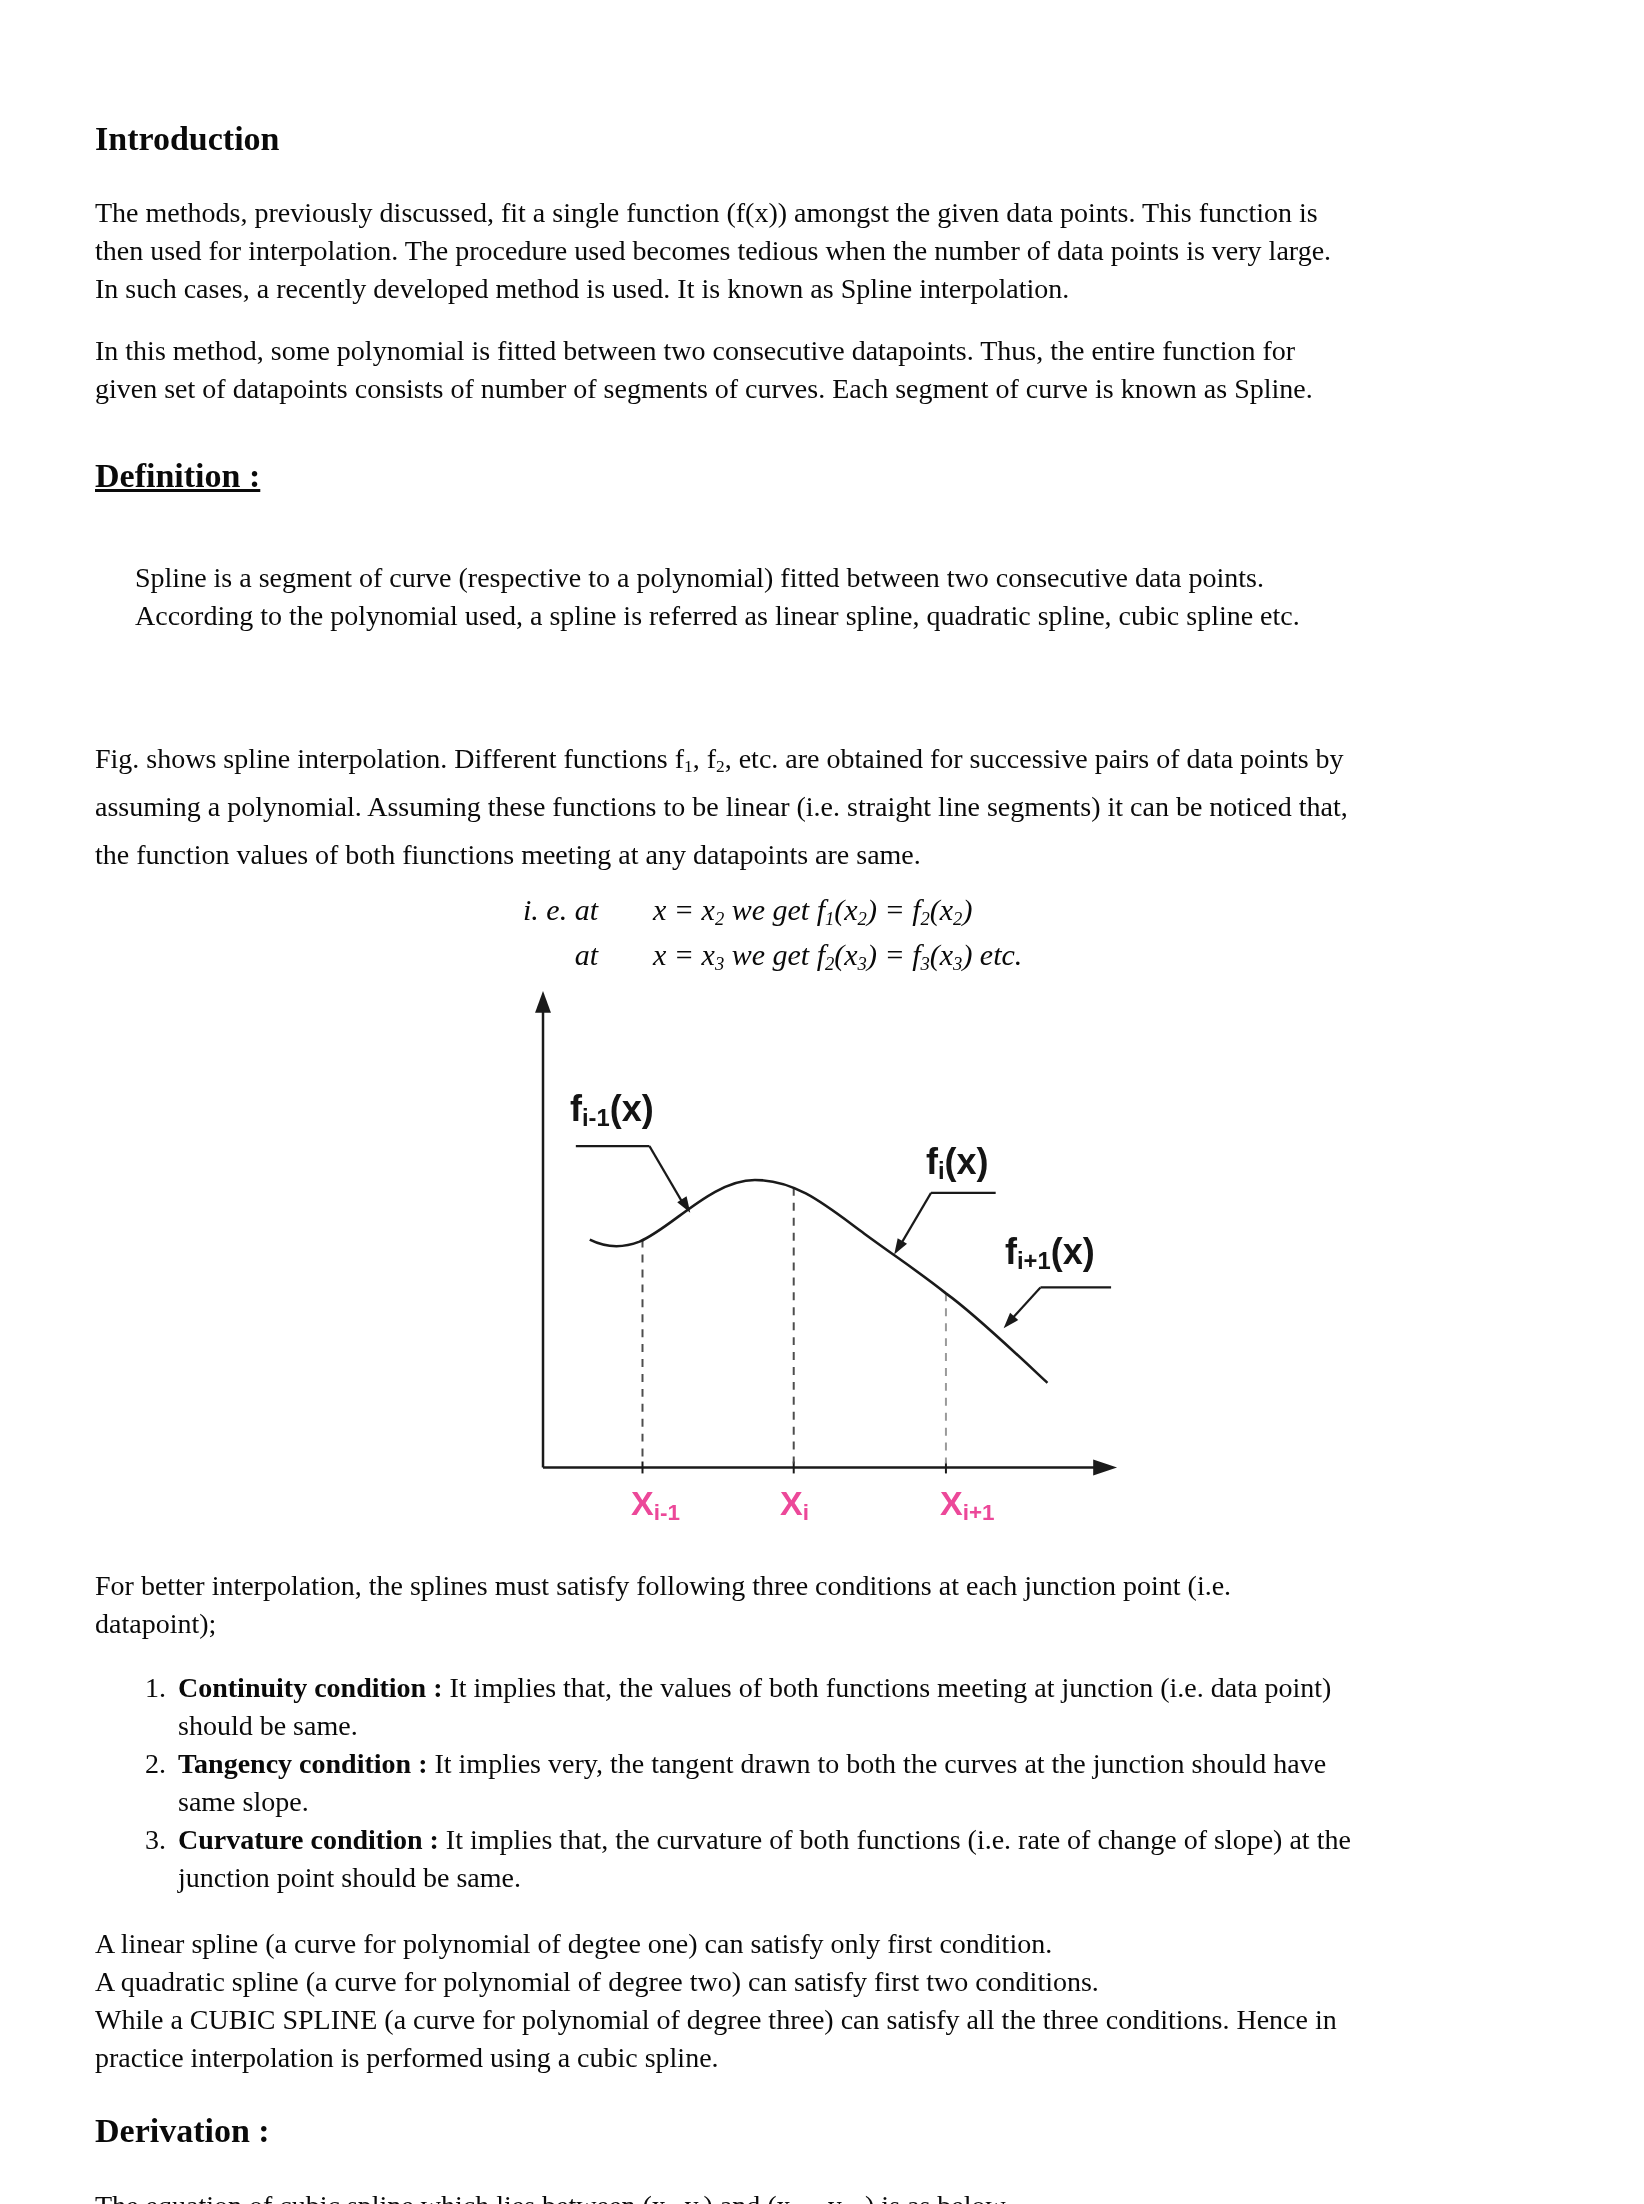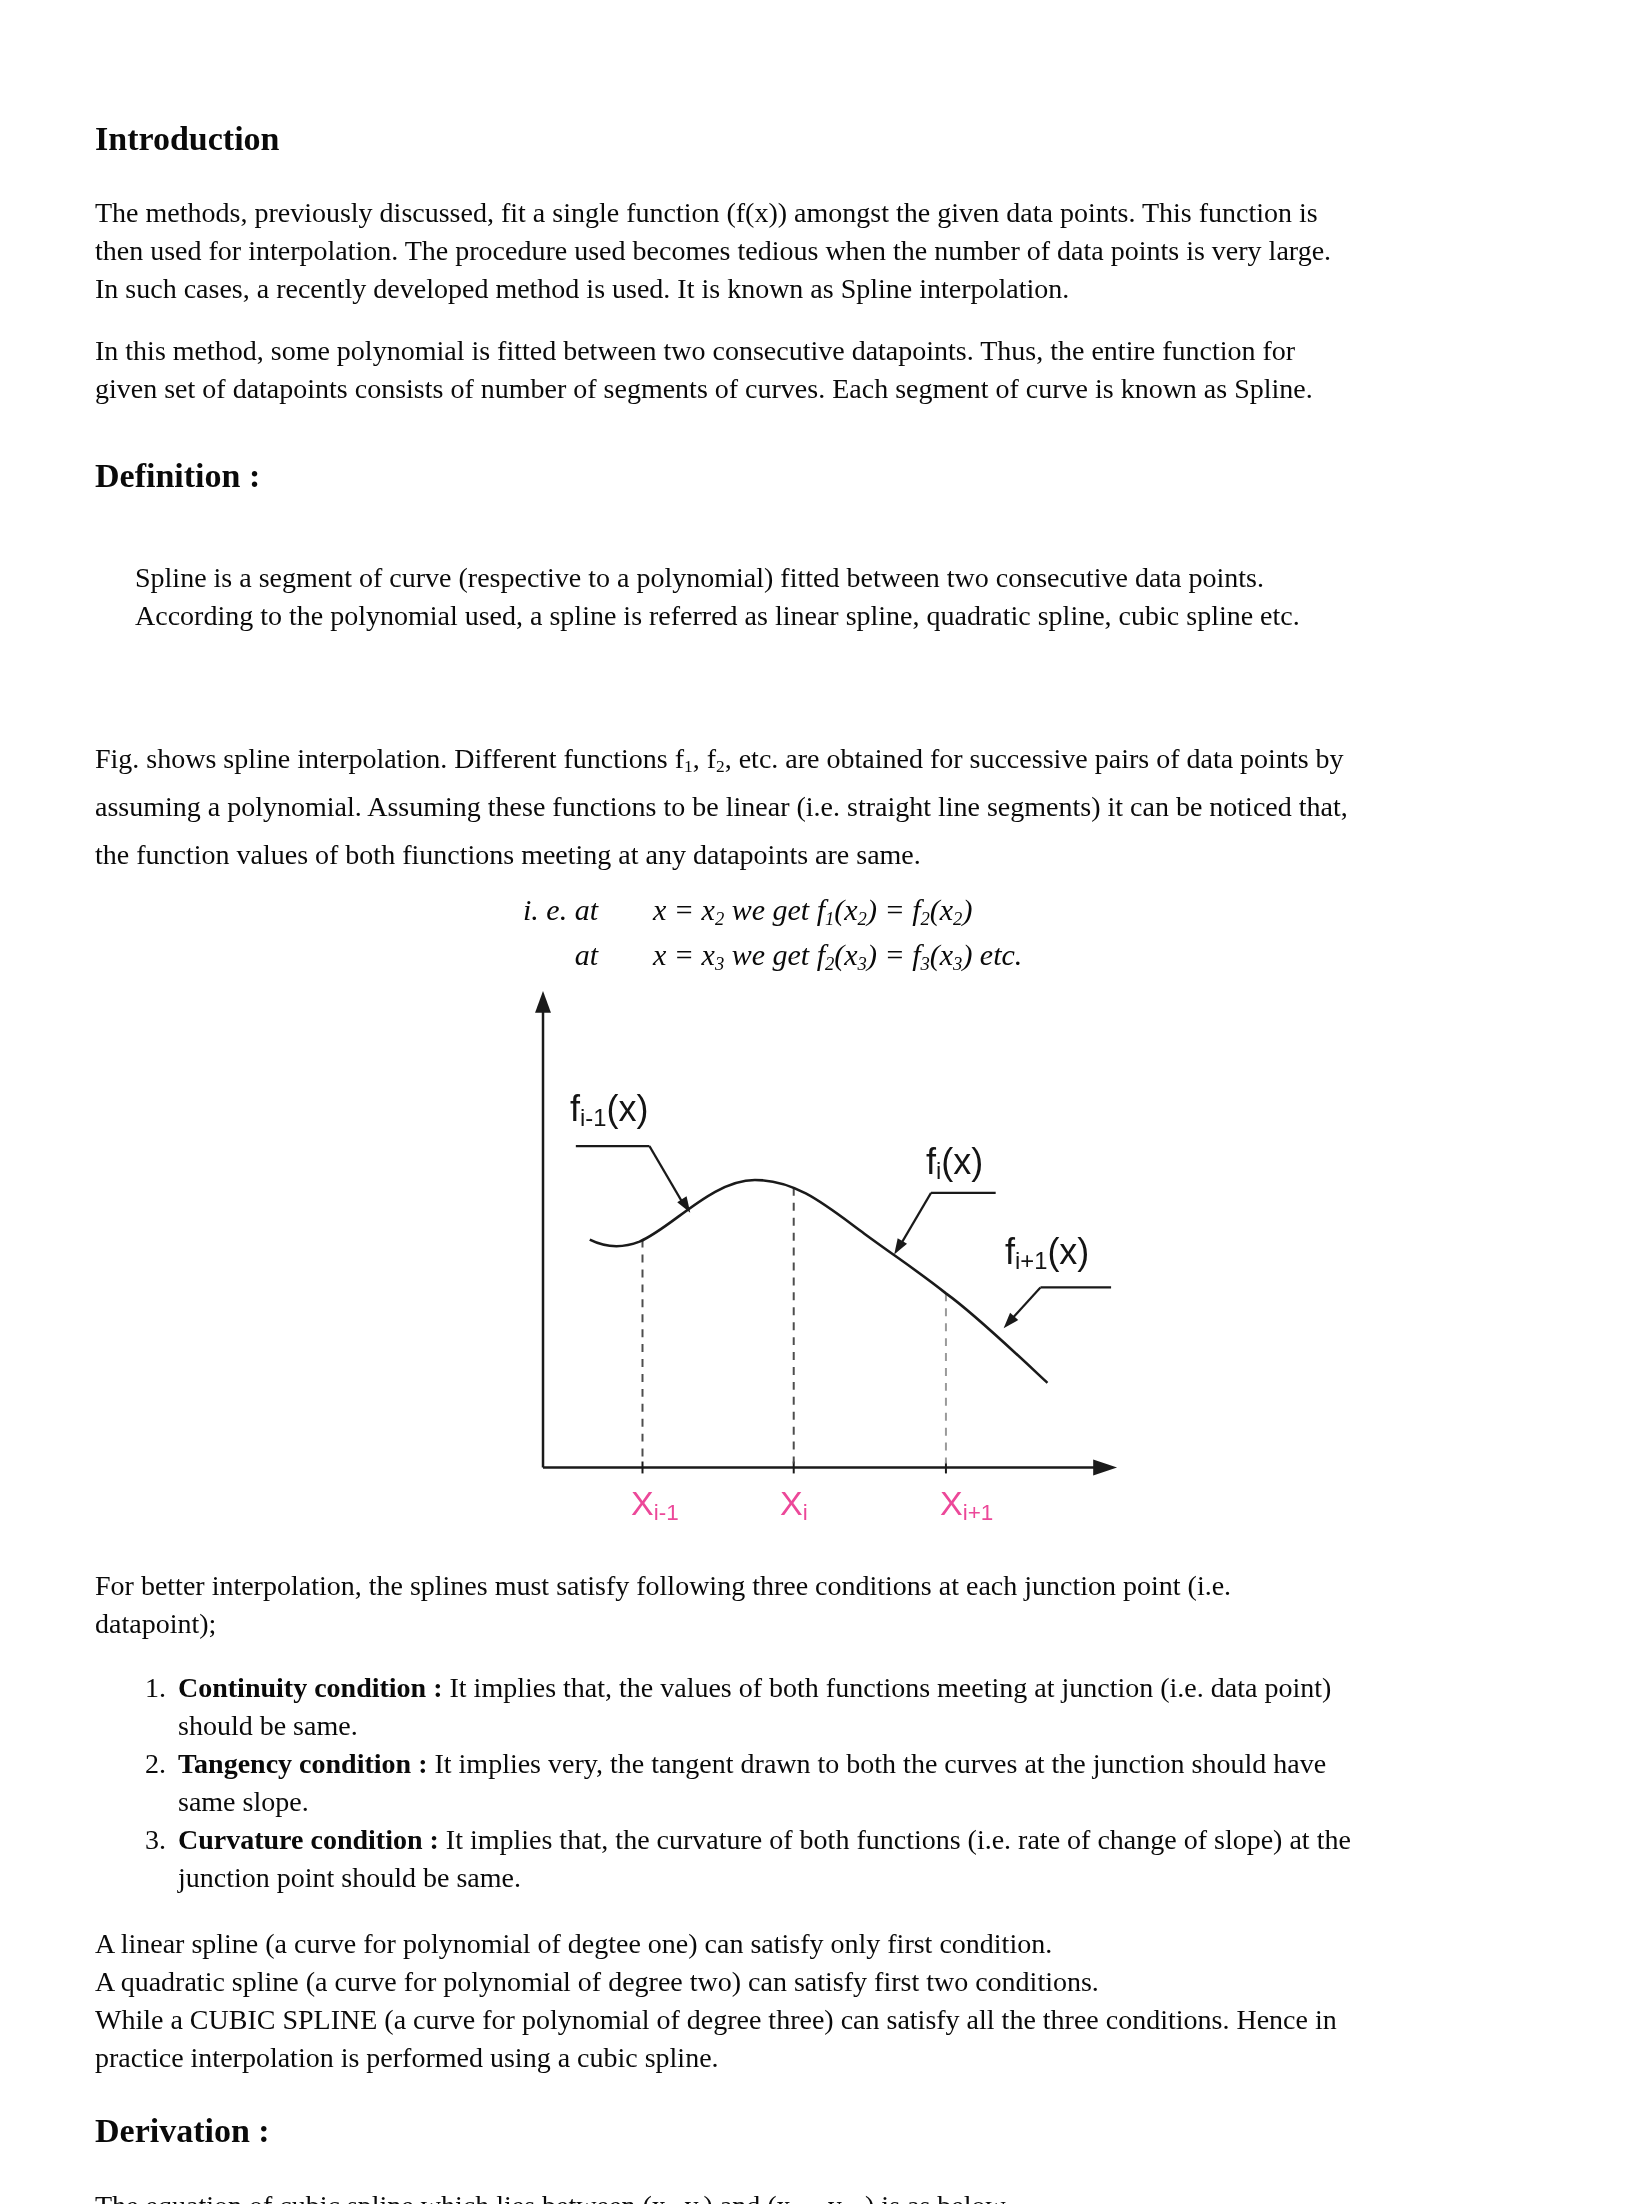--- a/index.html
+++ b/index.html
@@ -4,30 +4,30 @@
 <style>
   html,body{margin:0;padding:0;background:#fff;}
   body{width:1645px;height:2205px;overflow:hidden;color:#0a0a0a;
        font-family:"Liberation Serif",serif;font-size:28px;}
   .page{padding:117px 95px 0 95px;border-radius:26px;}
   h1{font-size:34px;line-height:44px;margin:0;font-weight:bold;}
   .ln{line-height:38px;white-space:nowrap;}
   .para{margin:0;}
   .p1{margin-top:33px;}
   .p2{margin-top:24px;}
-  .h-def{margin-top:46px;}
+  .h-def{margin-top:46px;text-decoration:underline;}
   .def-para{margin-top:61px;padding-left:40px;}
   .fig-para{margin-top:100px;}
   .fig-para .ln{line-height:48px;}
   .math{margin:8px 0 0 408px;font-style:italic;font-size:30px;}
   .math-row{line-height:45px;white-space:nowrap;}
   .math-label{display:inline-block;min-width:95px;text-align:right;margin-right:55px;}
   sub{font-size:62%;line-height:0;vertical-align:-0.25em;}
   
-  .figure{position:relative;width:677px;height:582px;margin:0 0 0 403px;}
+  .figure{position:relative;width:677px;height:582px;margin:0 0 0 403px;font-weight:bold;}
   .figure svg{position:absolute;left:0;top:0;}
   .flabel{position:absolute;font-family:"Liberation Sans",sans-serif;
           font-size:36px;color:#141414;white-space:nowrap;line-height:1;}
   .xlabel{position:absolute;font-family:"Liberation Sans",sans-serif;
           font-size:34px;color:#ec4899;white-space:nowrap;line-height:1;}
   .flabel sub,.xlabel sub{font-size:66%;vertical-align:-0.22em;}
   .better{margin-top:8px;}
   .conds{margin:26px 0 0 50px;}
   .cond-item{display:flex;}
   .cond-num{width:33px;flex:none;line-height:38px;}

